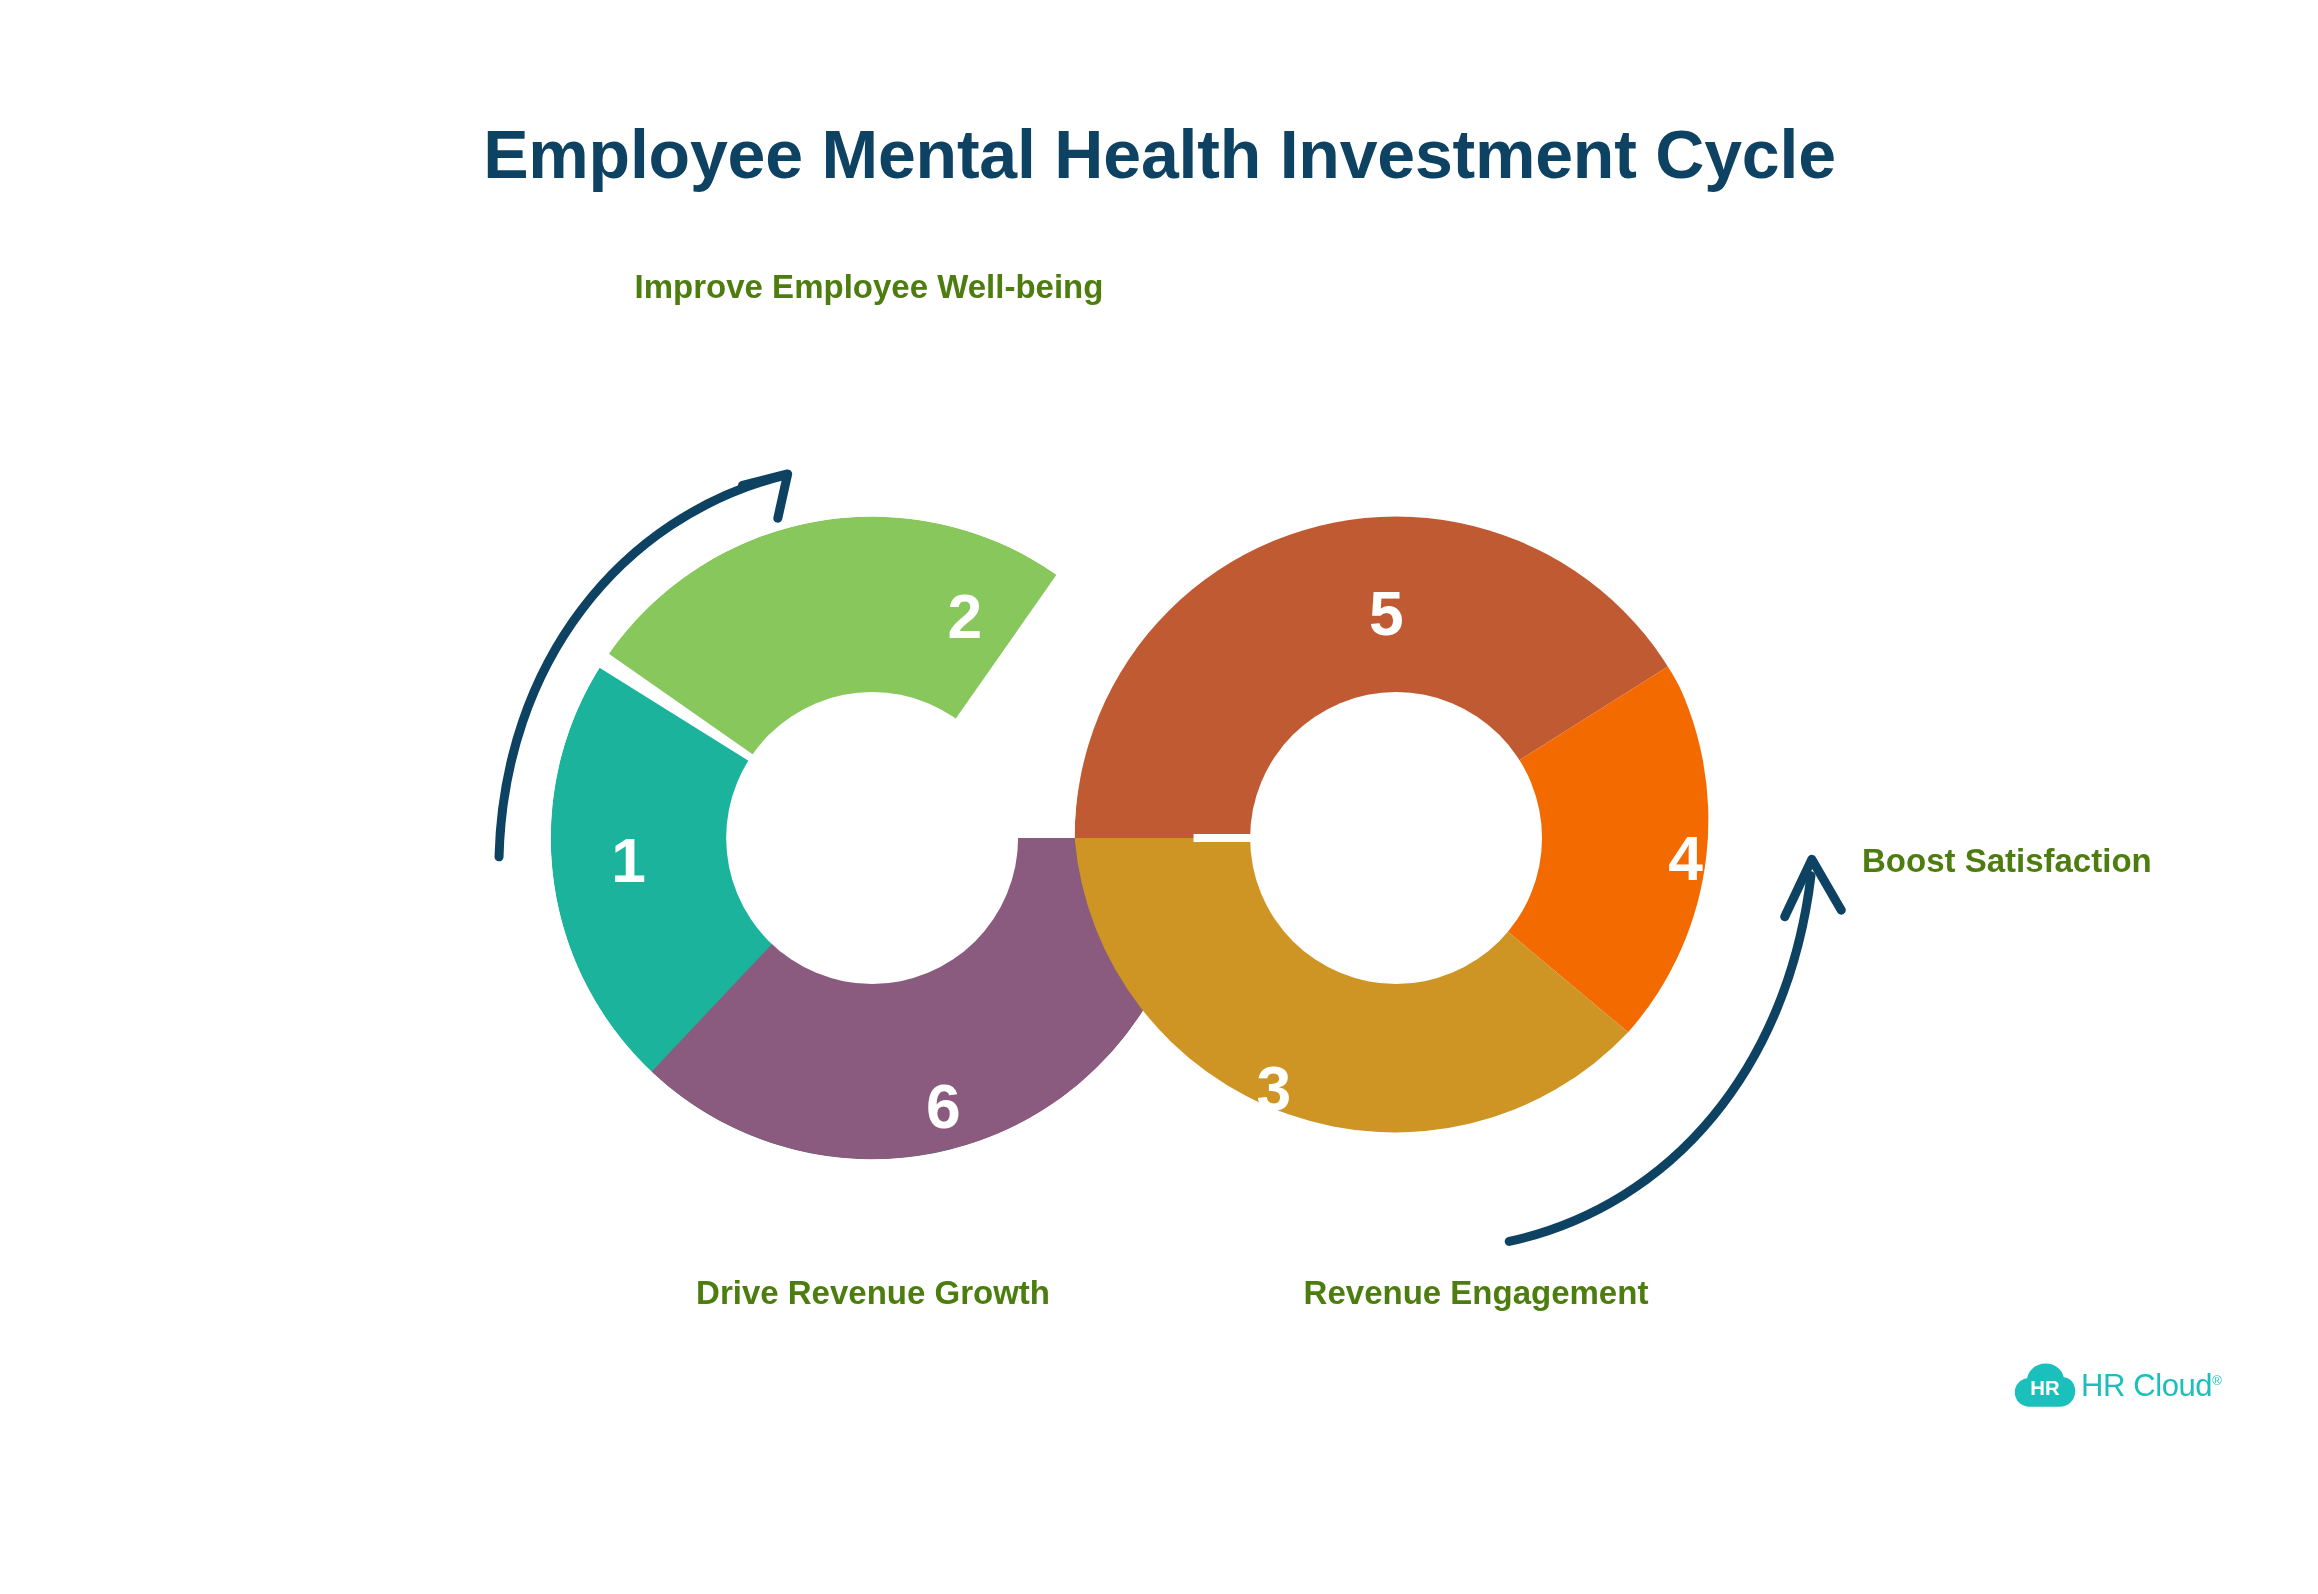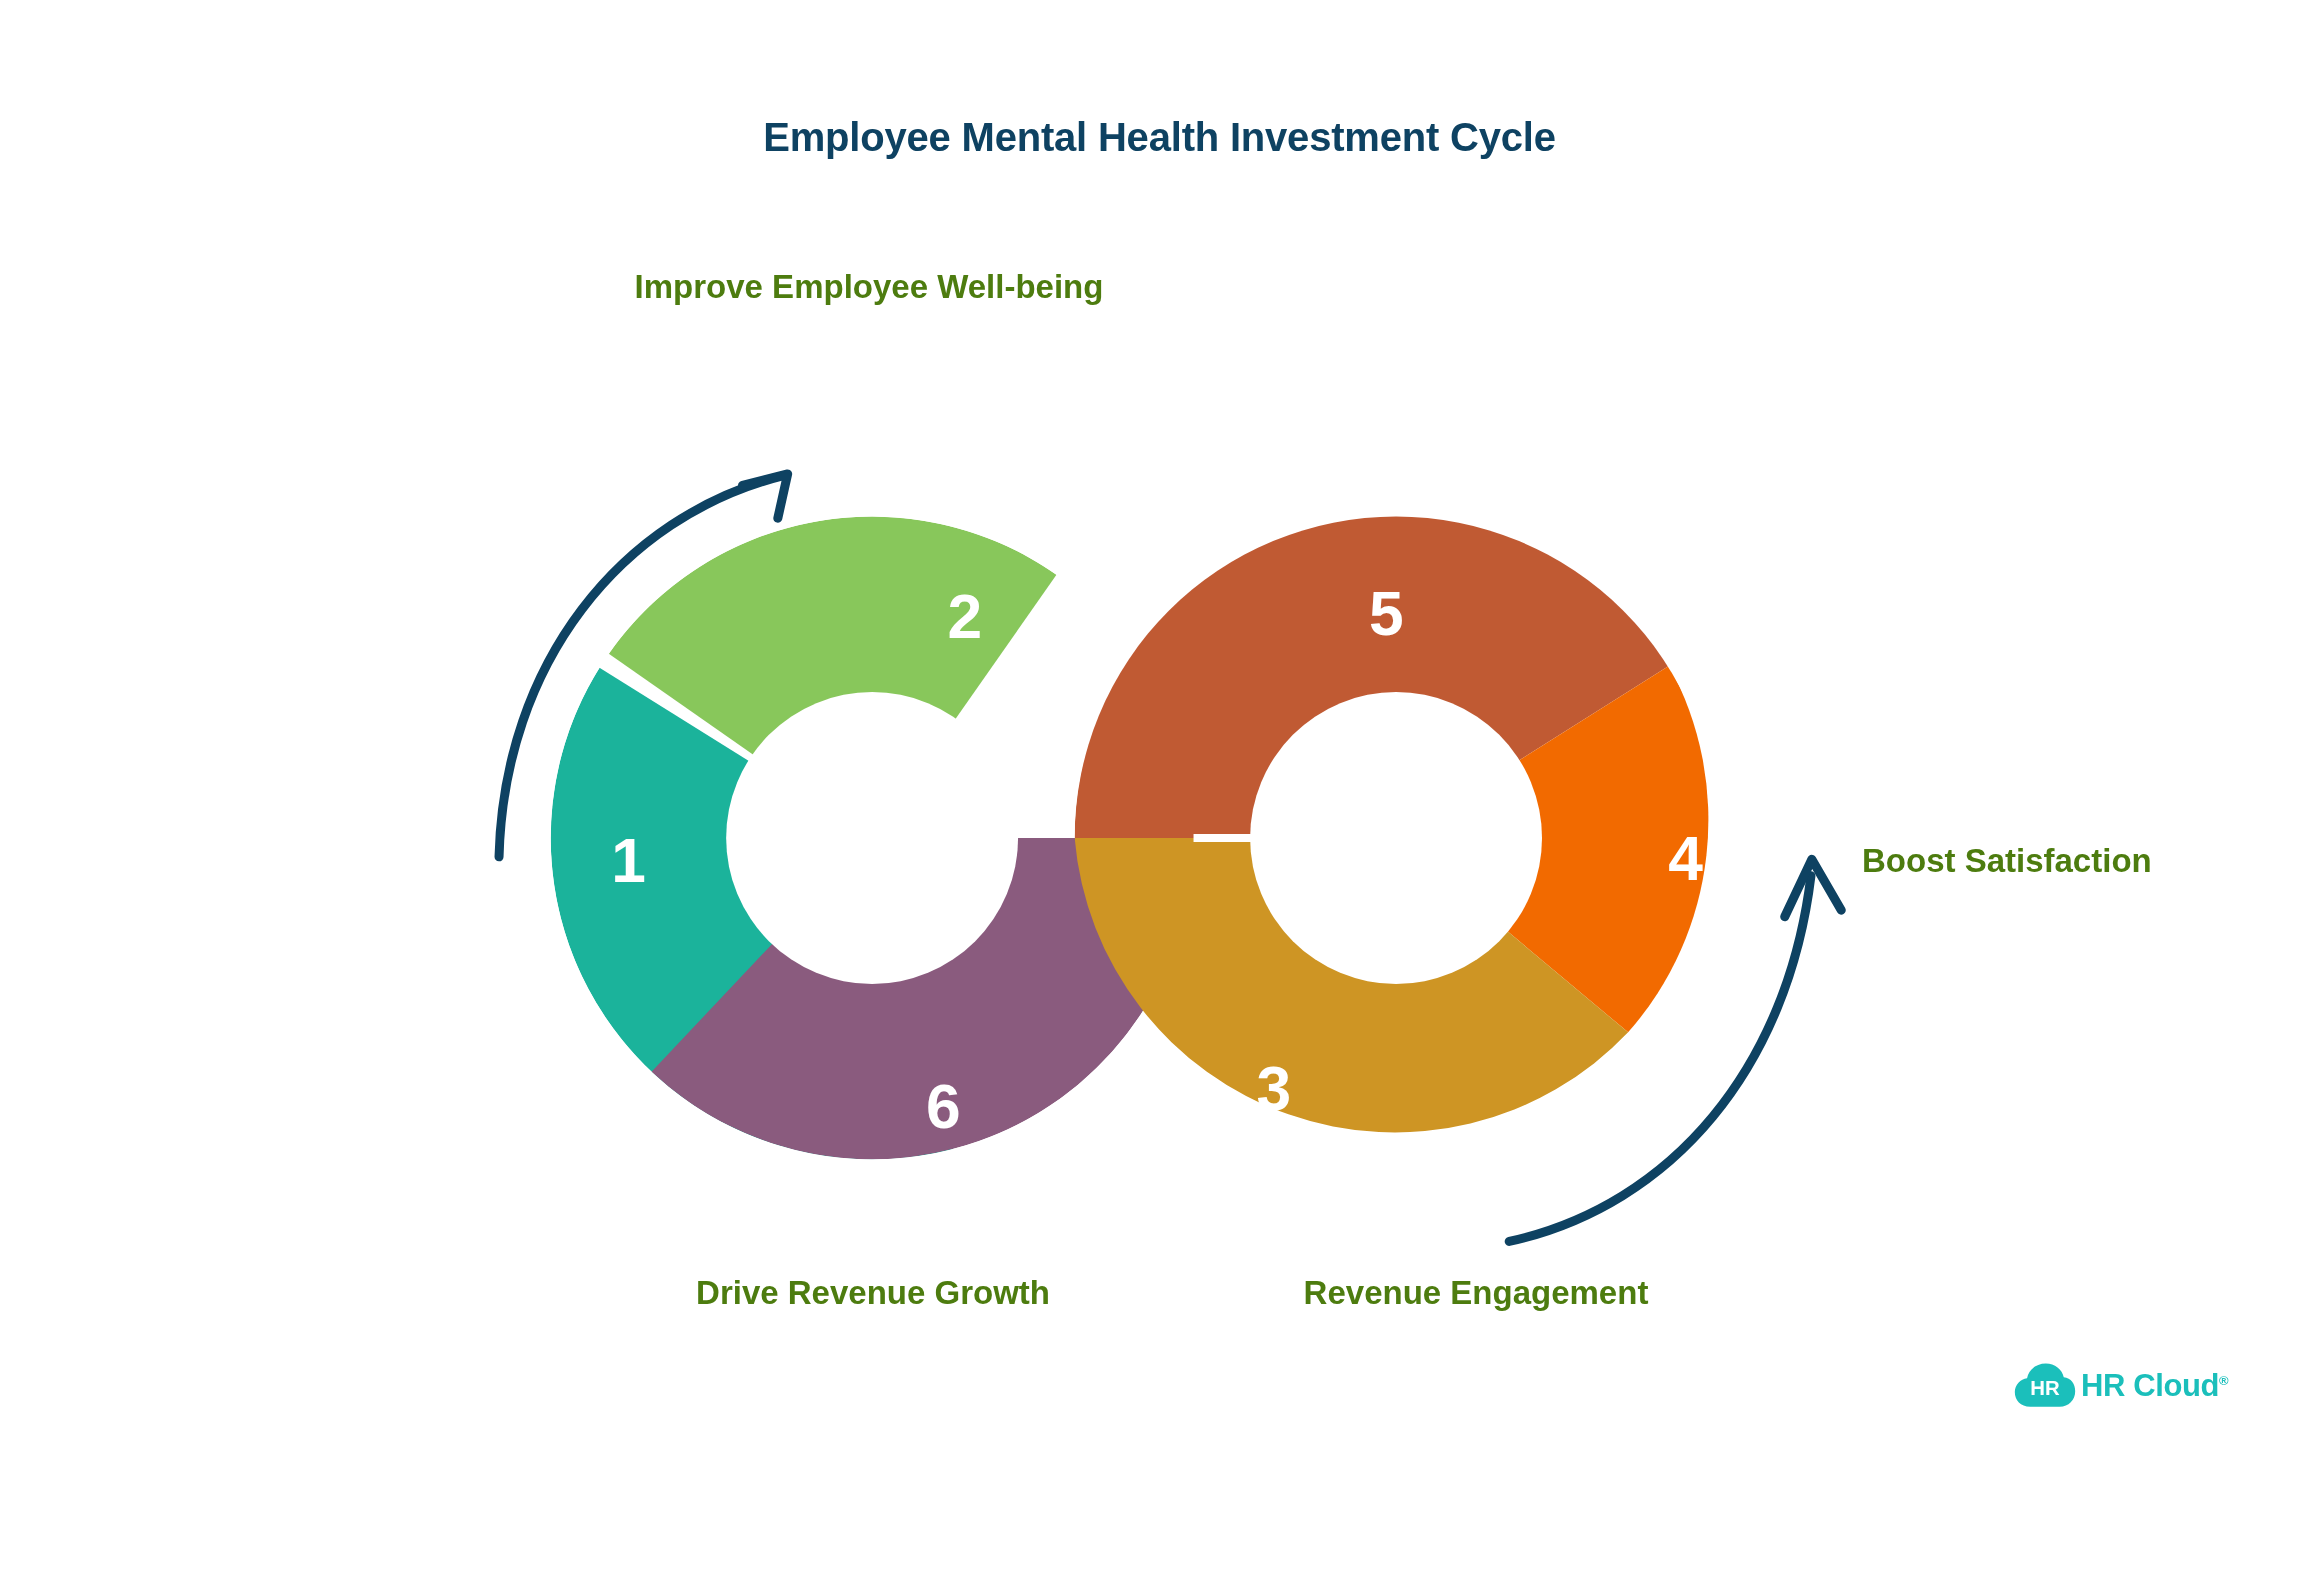--- a/index.html
+++ b/index.html
@@ -8,21 +8,21 @@
     background:#ffffff;
     font-family:"Liberation Sans",sans-serif;
     overflow:hidden;
     position:relative;
   }
   #stage{position:absolute;inset:0;}
   .title{
     position:absolute;
     left:0;right:0;top:115px;
     text-align:center;
-    font-size:40px;
+    font-size:68px;
     font-weight:bold;
     color:#0e4262;
     letter-spacing:-0.2px;
   }
   .lbl{
     position:absolute;
     font-size:33px;
     font-weight:bold;
     color:#4d7c0f;
     line-height:1.38;
@@ -55,21 +55,21 @@
     dominant-baseline:central;
   }
   .logo{
     position:absolute;
     left:2014px;top:1361px;
     display:flex;align-items:center;gap:5px;
   }
   .logo-cloud{position:relative;width:62px;height:49px;}
   .logo-cloud svg{display:block;}
   .logo-text{
-    font-size:31px;font-weight:bold;color:#1BBFBB;letter-spacing:-0.4px;
+    font-size:31px;font-weight:normal;color:#1BBFBB;letter-spacing:-0.4px;
     position:relative;
   }
   .logo-reg{font-size:13px;vertical-align:super;}
 </style>
 </head>
 <body>
 
 <div id="stage">
 
   <div class="title">Employee Mental Health Investment Cycle</div>

